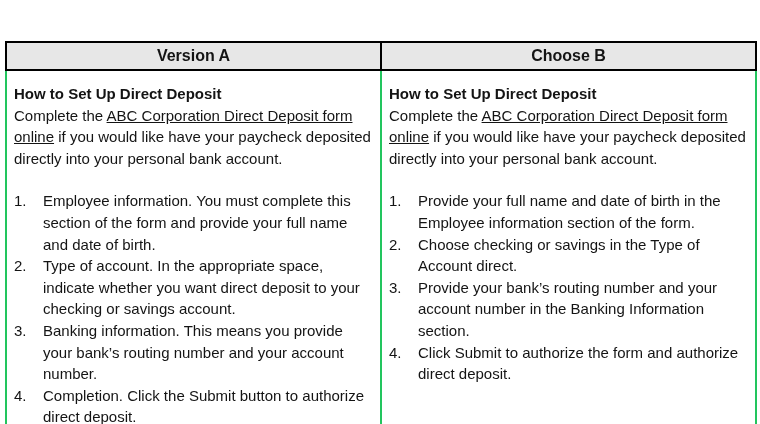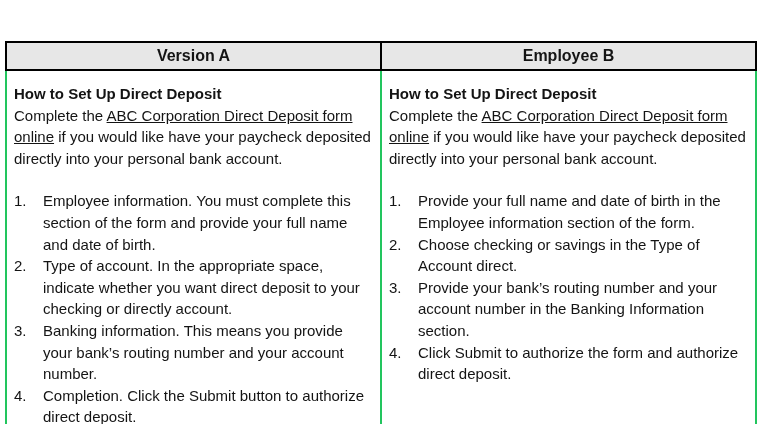--- a/index.html
+++ b/index.html
@@ -43,35 +43,35 @@
 
 <div class="page">
   <table class="cmp">
     <colgroup>
       <col style="width:375px">
       <col style="width:375px">
     </colgroup>
     <tbody>
         <tr>
       <th class="vhead">Version A</th>
-      <th class="vhead">Employee B</th>
+      <th class="vhead">Choose B</th>
     </tr>
     <tr>
 
       <td class="vcell">
         <div class="intro-heading">How to Set Up Direct Deposit</div>
         <div class="intro-para"><span>Complete the </span><span class="u">ABC Corporation Direct Deposit form online</span><span> if you would like have your paycheck deposited directly into your personal bank account.</span></div>
         <div class="step-list">
           <div class="step">
             <span class="step-num">1.</span>
             <span class="step-text">Employee information. You must complete this section of the form and provide your full name and date of birth.</span>
           </div>
           <div class="step">
             <span class="step-num">2.</span>
-            <span class="step-text">Type of account. In the appropriate space, indicate whether you want direct deposit to your checking or directly account.</span>
+            <span class="step-text">Type of account. In the appropriate space, indicate whether you want direct deposit to your checking or savings account.</span>
           </div>
           <div class="step">
             <span class="step-num">3.</span>
             <span class="step-text">Banking information. This means you provide your bank’s routing number and your account number.</span>
           </div>
           <div class="step">
             <span class="step-num">4.</span>
             <span class="step-text">Completion. Click the Submit button to authorize direct deposit.</span>
           </div>
         </div>

